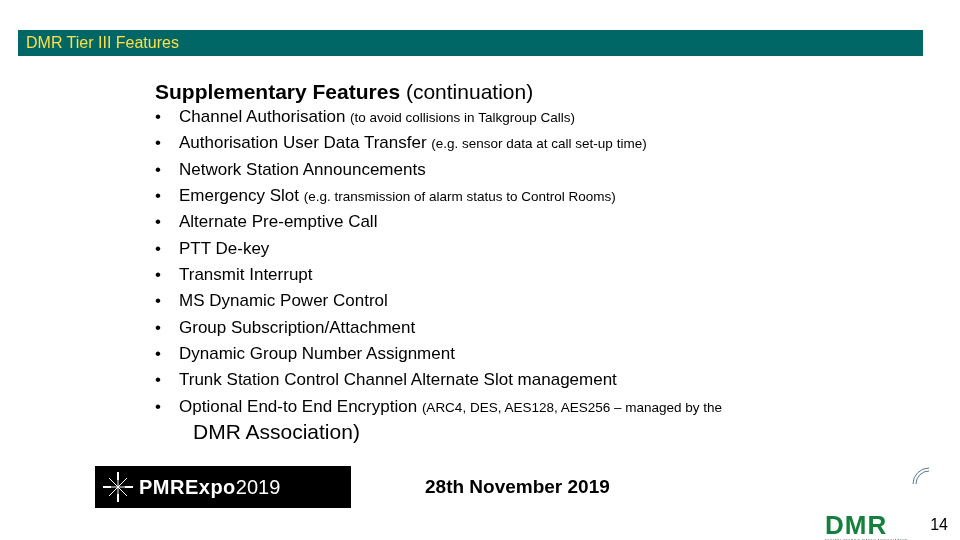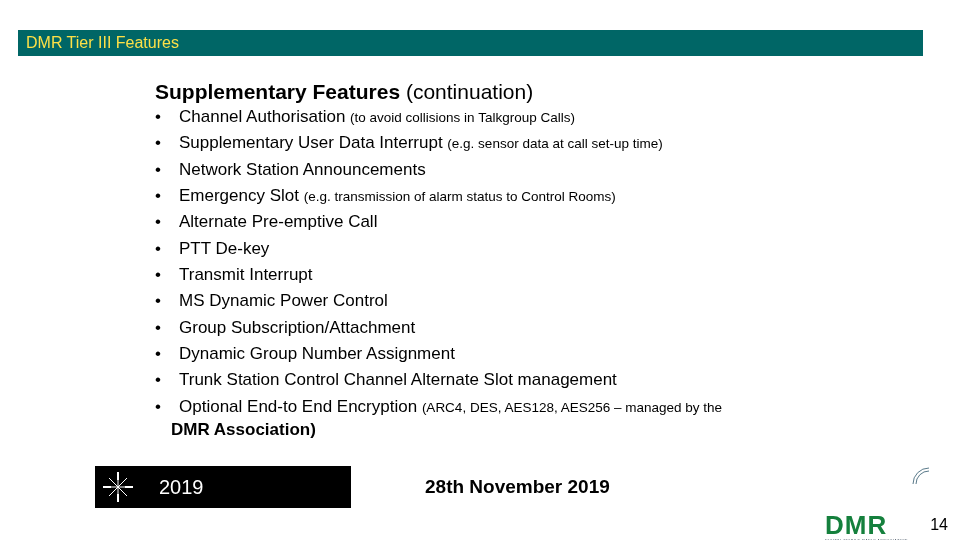--- a/index.html
+++ b/index.html
@@ -58,24 +58,23 @@
   }
   ul.bullets li .txt {
     flex: 1;
   }
   .note {
     font-size: 13.5px;
     font-weight: normal;
     text-align: center;
   }
   .trail {
-    font-size: 17px;
-    margin-left: 16px;
+    font-size: 21px;
+    margin-left: 38px;
     margin-top: 0;
-    font-weight: bold;
   }
   .footer {
     position: absolute;
     bottom: 32px;
     left: 0;
     width: 960px;
     height: 50px;
   }
   .pmr-logo {
     position: absolute;
@@ -101,21 +100,21 @@
     height: 30px;
   }
   .pmr-logo .text1 {
     font-weight: bold;
     font-size: 20px;
     letter-spacing: 0.5px;
   }
   .pmr-logo .text2 {
     font-weight: normal;
     font-size: 20px;
-    margin-left: 20px;
+    margin-left: 0;
   }
   .date {
     position: absolute;
     left: 425px;
     bottom: 10px;
     font-size: 19px;
     font-weight: bold;
   }
   .dmr-logo {
     position: absolute;
@@ -164,21 +163,21 @@
   <div class="heading">
     <span class="bold">Supplementary Features</span><span> (continuation)</span>
   </div>
   <ul class="bullets" id="bullet-list">
       <li>
         <span class="dot">•</span>
         <span class="txt"><span>Channel Authorisation </span><span class="note">(to avoid collisions in Talkgroup Calls)</span></span>
       </li>
       <li>
         <span class="dot">•</span>
-        <span class="txt"><span>Supplementary User Data Interrupt </span><span class="note">(e.g. sensor data at call set-up time)</span></span>
+        <span class="txt"><span>Authorisation User Data Transfer </span><span class="note">(e.g. sensor data at call set-up time)</span></span>
       </li>
       <li>
         <span class="dot">•</span>
         <span class="txt"><span>Network Station Announcements</span></span>
       </li>
       <li>
         <span class="dot">•</span>
         <span class="txt"><span>Emergency Slot </span><span class="note">(e.g. transmission of alarm status to Control Rooms)</span></span>
       </li>
       <li>
@@ -226,20 +225,21 @@
           <line x1="3" y1="15" x2="27" y2="15"></line>
           <line x1="6" y1="6" x2="24" y2="24"></line>
           <line x1="24" y1="6" x2="6" y2="24"></line>
           <line x1="15" y1="0" x2="15" y2="8" stroke-width="2"></line>
           <line x1="15" y1="22" x2="15" y2="30" stroke-width="2"></line>
           <line x1="0" y1="15" x2="8" y2="15" stroke-width="2"></line>
           <line x1="22" y1="15" x2="30" y2="15" stroke-width="2"></line>
         </g>
       </svg>
     </span>
+    <span class="text1">PMRExpo</span>
     <span class="text2">2019</span>
   </div>
   <div class="date">28th November 2019</div>
   <div class="dmr-logo">
     <div class="big">DMR</div>
     <div class="small">DIGITAL MOBILE RADIO ASSOCIATION</div>
     <svg class="curve" viewBox="0 0 20 20">
       <path d="M2 18 A 16 16 0 0 1 18 2" stroke="#5a7a8a" stroke-width="1" fill="none"></path>
       <path d="M5 18 A 13 13 0 0 1 18 5" stroke="#5a7a8a" stroke-width="1" fill="none"></path>
     </svg>

